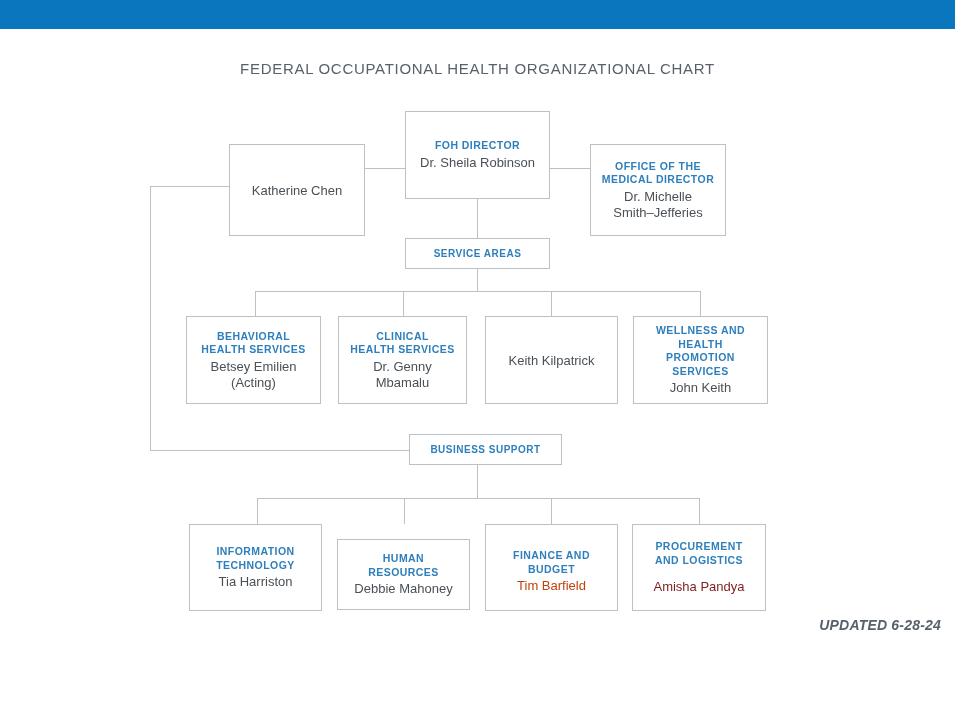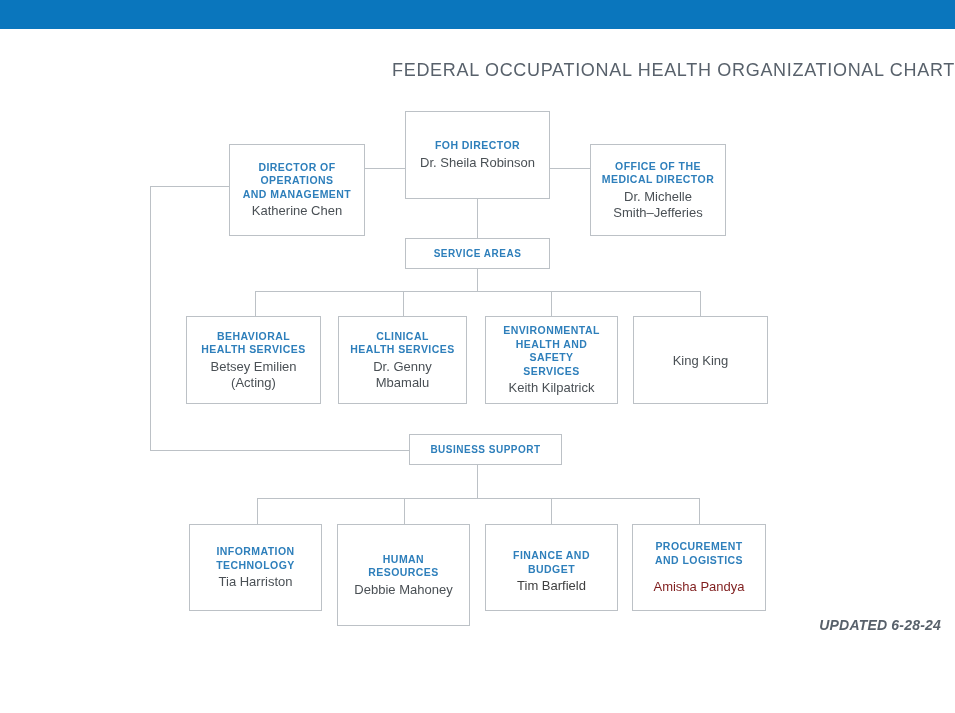--- a/index.html
+++ b/index.html
@@ -25,22 +25,22 @@
     top: 0;
     width: 955px;
     height: 29px;
     background: #0a76bd;
   }
   .chart-title {
     position: absolute;
     left: 0;
     top: 60px;
     width: 955px;
-    text-align: right;
-    font-size: 18px;
+    text-align: center;
+    font-size: 15px;
     letter-spacing: 0.7px;
     color: #58616b;
     font-weight: normal;
   }
   
   .ln {
     position: absolute;
     background: #bcc1c6;
   }
   .ln-h { height: 1px; }
@@ -122,23 +122,20 @@
   <div class="ln ln-v" style="left: 404px; top: 498px; height: 26px; background: rgb(188, 193, 198);"></div>
   <div class="ln ln-v" style="left: 551px; top: 498px; height: 26px; background: rgb(188, 193, 198);"></div>
   <div class="ln ln-v" style="left: 699px; top: 498px; height: 26px; background: rgb(188, 193, 198);"></div>
 
   <div class="box" style="left: 405px; top: 111px; width: 145px; height: 88px; border-color: rgb(188, 193, 198);">
     <div class="box-title" style="color: rgb(46, 127, 187);">FOH DIRECTOR</div>
     <div class="box-name" style="color: rgb(74, 80, 85);">Dr. Sheila Robinson</div>
   </div>
 
   <div class="box" style="left: 229px; top: 144px; width: 136px; height: 92px; border-color: rgb(188, 193, 198);">
-    <div class="box-title" style="color: rgb(46, 127, 187);">DIRECTOR OF
-OPERATIONS
-AND MANAGEMENT</div>
     <div class="box-name" style="color: rgb(74, 80, 85);">Katherine Chen</div>
   </div>
 
   <div class="box" style="left: 590px; top: 144px; width: 136px; height: 92px; border-color: rgb(188, 193, 198);">
     <div class="box-title" style="color: rgb(46, 127, 187);">OFFICE OF THE
 MEDICAL DIRECTOR</div>
     <div class="box-name" style="color: rgb(74, 80, 85);">Dr. Michelle
 Smith–Jefferies</div>
   </div>
 
@@ -154,50 +151,50 @@
   </div>
 
   <div class="box" style="left: 338px; top: 316px; width: 129px; height: 88px; border-color: rgb(188, 193, 198);">
     <div class="box-title" style="color: rgb(46, 127, 187);">CLINICAL
 HEALTH SERVICES</div>
     <div class="box-name" style="color: rgb(74, 80, 85);">Dr. Genny
 Mbamalu</div>
   </div>
 
   <div class="box" style="left: 485px; top: 316px; width: 133px; height: 88px; border-color: rgb(188, 193, 198);">
-    <div class="box-title" style="color: rgb(46, 127, 187);">ENVIRONMENTAL
-HEALTH AND SAFETY
-SERVICES</div>
     <div class="box-name" style="color: rgb(74, 80, 85);">Keith Kilpatrick</div>
   </div>
 
   <div class="box" style="left: 633px; top: 316px; width: 135px; height: 88px; border-color: rgb(188, 193, 198);">
-    <div class="box-name" style="color: rgb(74, 80, 85);">King King</div>
+    <div class="box-title" style="color: rgb(46, 127, 187);">WELLNESS AND
+HEALTH
+PROMOTION SERVICES</div>
+    <div class="box-name" style="color: rgb(74, 80, 85);">John Keith</div>
   </div>
 
   <div class="box header-only" style="left: 409px; top: 434px; width: 153px; height: 31px; border-color: rgb(188, 193, 198);">
     <div class="box-title" style="color: rgb(46, 127, 187);">BUSINESS SUPPORT</div>
   </div>
 
   <div class="box" style="left: 189px; top: 524px; width: 133px; height: 87px; border-color: rgb(188, 193, 198);">
     <div class="box-title" style="color: rgb(46, 127, 187);">INFORMATION
 TECHNOLOGY</div>
     <div class="box-name" style="color: rgb(74, 80, 85);">Tia Harriston</div>
   </div>
 
-  <div class="box" style="left: 337px; top: 524px; width: 133px; height: 102px; border-color: rgb(188, 193, 198);">
+  <div class="box" style="left: 337px; top: 539px; width: 133px; height: 71px; border-color: rgb(188, 193, 198);">
     <div class="box-title" style="color: rgb(46, 127, 187);">HUMAN
 RESOURCES</div>
     <div class="box-name" style="color: rgb(74, 80, 85);">Debbie Mahoney</div>
   </div>
 
   <div class="box" style="left: 485px; top: 524px; width: 133px; height: 87px; border-color: rgb(188, 193, 198);">
     <div class="box-title" style="color: rgb(46, 127, 187); margin-top: 8px;">FINANCE AND
 BUDGET</div>
-    <div class="box-name" style="color: #404040;">Tim Barfield</div>
+    <div class="box-name" style="color: #c2410c;">Tim Barfield</div>
   </div>
 
   <div class="box" style="left: 632px; top: 524px; width: 134px; height: 87px; border-color: rgb(188, 193, 198);">
     <div class="box-title" style="color: rgb(46, 127, 187);">PROCUREMENT
 AND LOGISTICS</div>
     <div class="box-name" style="color: #7f1d1d; margin-top: 12px;">Amisha Pandya</div>
   </div>
 
   <div class="updated">UPDATED 6-28-24</div>
 

